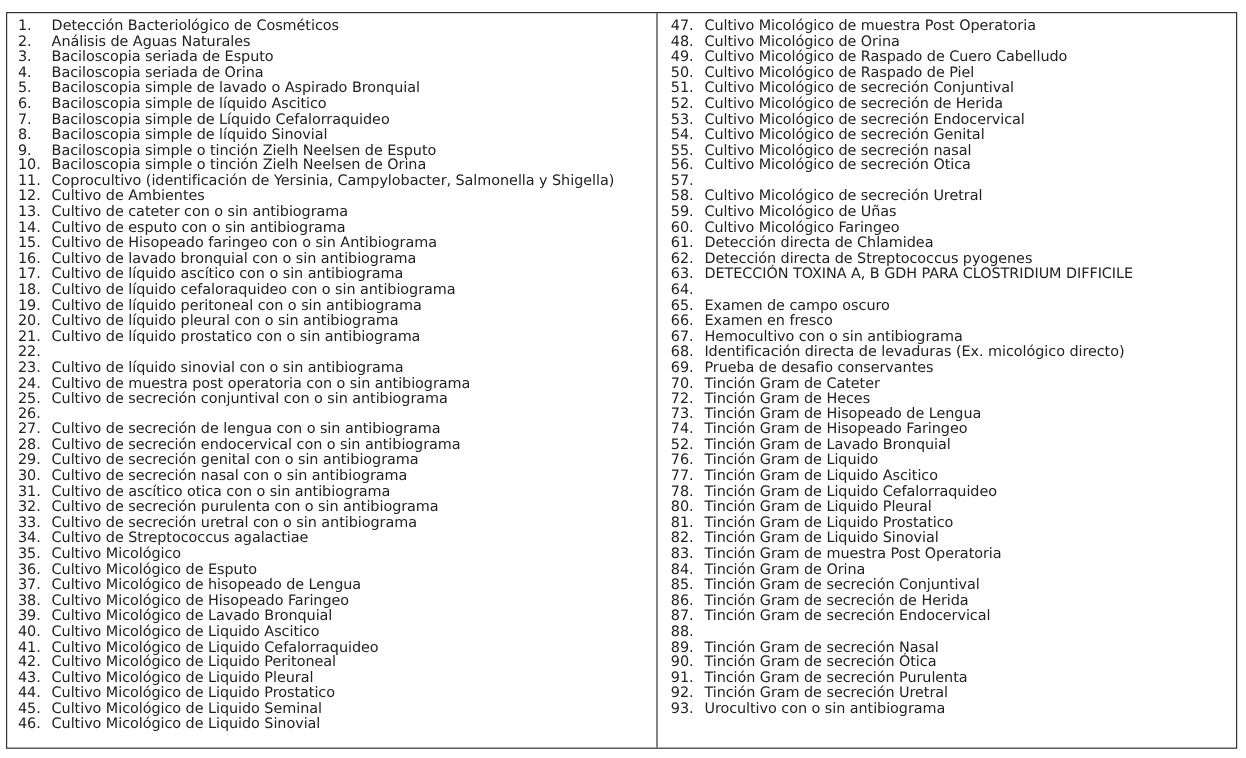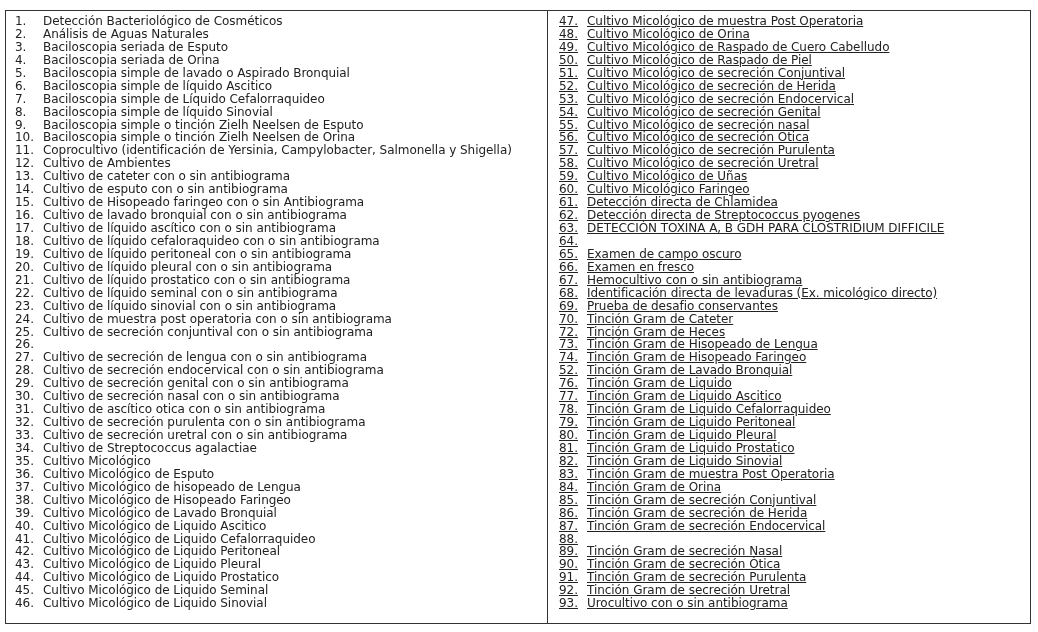--- a/index.html
+++ b/index.html
@@ -31,21 +31,20 @@
       padding-top: 4px;
     }
     .col-left {
       width: 542px;
       border-right: 1px solid #333333;
       padding-left: 9px;
     }
     .col-right {
       flex: 1;
       padding-left: 11px;
-      text-decoration: underline;
     }
     ol.test-list {
       list-style: none;
       margin: 0;
       padding: 0;
     }
     ol.test-list li {
       display: flex;
       font-size: 12px;
       line-height: 12.95px;
@@ -147,21 +146,20 @@
         <li>
           <span class="num">20.</span>
           <span class="label">Cultivo de líquido pleural con o sin antibiograma</span>
         </li>
         <li>
           <span class="num">21.</span>
           <span class="label">Cultivo de líquido prostatico con o sin antibiograma</span>
         </li>
         <li>
           <span class="num">22.</span>
-          <span class="label">Cultivo de líquido seminal con o sin antibiograma</span>
         </li>
         <li>
           <span class="num">23.</span>
           <span class="label">Cultivo de líquido sinovial con o sin antibiograma</span>
         </li>
         <li>
           <span class="num">24.</span>
           <span class="label">Cultivo de muestra post operatoria con o sin antibiograma</span>
         </li>
         <li>
@@ -290,21 +288,20 @@
         <li>
           <span class="num">55.</span>
           <span class="label">Cultivo Micológico de secreción nasal</span>
         </li>
         <li>
           <span class="num">56.</span>
           <span class="label">Cultivo Micológico de secreción Otica</span>
         </li>
         <li>
           <span class="num">57.</span>
-          <span class="label">Cultivo Micológico de secreción Purulenta</span>
         </li>
         <li>
           <span class="num">58.</span>
           <span class="label">Cultivo Micológico de secreción Uretral</span>
         </li>
         <li>
           <span class="num">59.</span>
           <span class="label">Cultivo Micológico de Uñas</span>
         </li>
         <li>
@@ -370,24 +367,20 @@
           <span class="num">76.</span>
           <span class="label">Tinción Gram de Liquido</span>
         </li>
         <li>
           <span class="num">77.</span>
           <span class="label">Tinción Gram de Liquido Ascitico</span>
         </li>
         <li>
           <span class="num">78.</span>
           <span class="label">Tinción Gram de Liquido Cefalorraquideo</span>
-        </li>
-        <li>
-          <span class="num">79.</span>
-          <span class="label">Tinción Gram de Liquido Peritoneal</span>
         </li>
         <li>
           <span class="num">80.</span>
           <span class="label">Tinción Gram de Liquido Pleural</span>
         </li>
         <li>
           <span class="num">81.</span>
           <span class="label">Tinción Gram de Liquido Prostatico</span>
         </li>
         <li>

